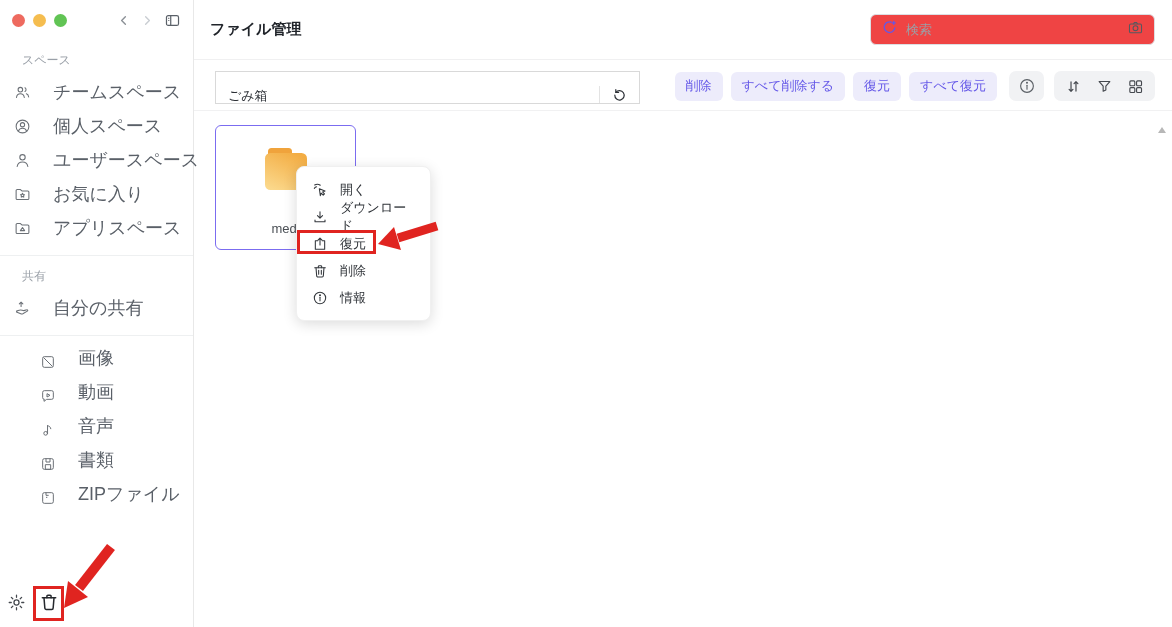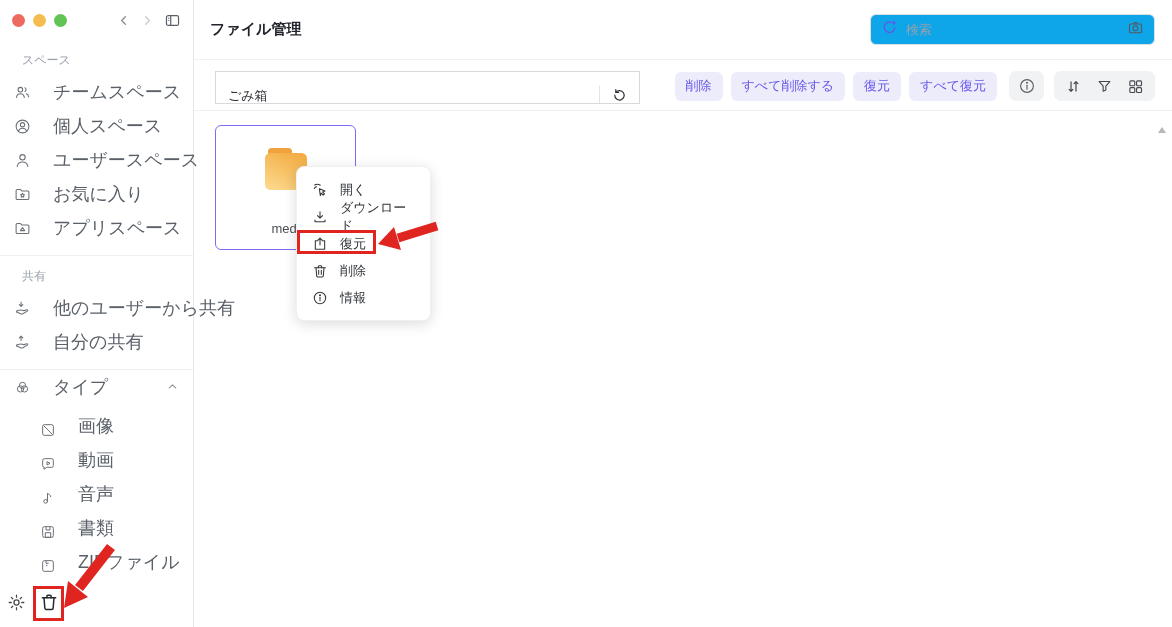--- a/index.html
+++ b/index.html
@@ -27,21 +27,21 @@
   .side-footer { position:absolute; left:0; bottom:5px; height:38px; width:194px; }
   .gear-btn { position:absolute; left:7px; top:9px; }
   .trash-btn { position:absolute; left:39px; top:8px; }
 
   
   .mainhead { position:absolute; left:194px; top:0; width:978px; height:60px;
     border-bottom:1px solid #f0f0f1; }
   .page-title { position:absolute; left:16px; top:20px; font-size:15px; font-weight:700; color:#20242a; }
   .searchbox { position:absolute; right:17px; top:14px; width:285px; height:31px;
     border:1px solid #dcdfe3; border-radius:6px; display:flex; align-items:center;
-    padding:2px 10px; gap:8px; background:#0ea5e9; }
+    padding:2px 10px; gap:8px; background:#ef4444; }
   .searchbox input { border:0; outline:0; flex:1; font-size:13px; color:#333; background:transparent; }
   .searchbox input::placeholder { color:#9aa0a8; }
 
   .toolbar { position:absolute; left:194px; top:60px; width:978px; height:51px;
     border-bottom:1px solid #f1f1f2; }
   .path-group { position:absolute; left:21px; top:11px; width:425px; height:33px;
     border:1px solid #d9d9d9; border-radius:0; display:flex; align-items:flex-end; background:#fff; }
   .path-group input { flex:1; border:0; outline:0; padding:0 12px; font-size:13px; color:#2b2f35; background:transparent; border-radius:6px 0 0 6px; }
   .refresh-seg { width:40px; border-left:1px solid #e3e3e3; display:flex; align-items:center; justify-content:center; cursor:pointer; }
   .actions { position:absolute; right:17px; top:11px; height:30px; display:flex; align-items:center; gap:8px; }
@@ -151,46 +151,28 @@
           <path d="M12 10.5l3 4.5H9z"></path>
         </svg>
       <span class="lbl">アプリスペース</span>
     </div>
 
     <div class="sb-div"></div>
     <div class="sec-label">共有</div>
 
     <div class="nav-item">
       <svg width="17" height="17" viewBox="0 0 24 24" fill="none" stroke="#6b7076" stroke-width="1.5" stroke-linecap="round" stroke-linejoin="round">
-          <path d="M10 3v6m-2.5-2.5L10 9l2.5-2.5"></path>
-          <path d="M3.5 15.5c2 0 3-1.5 5.5-1.5 2 0 3 1 5 1l4-1.2c1.2-.4 2 1.2.8 1.9l-6.3 3.6c-1 .5-2 .5-3 .1l-6-2.4"></path>
-        </svg>
-      <span class="lbl">他のユーザーから共有</span>
-    </div>
-    <div class="nav-item">
-      <svg width="17" height="17" viewBox="0 0 24 24" fill="none" stroke="#6b7076" stroke-width="1.5" stroke-linecap="round" stroke-linejoin="round">
           <path d="M10 9V3m-2.5 2.5L10 3l2.5 2.5"></path>
           <path d="M3.5 15.5c2 0 3-1.5 5.5-1.5 2 0 3 1 5 1l4-1.2c1.2-.4 2 1.2.8 1.9l-6.3 3.6c-1 .5-2 .5-3 .1l-6-2.4"></path>
         </svg>
       <span class="lbl">自分の共有</span>
     </div>
 
     <div class="sb-div"></div>
 
-    <div class="nav-item">
-      <svg width="17" height="17" viewBox="0 0 24 24" fill="none" stroke="#6b7076" stroke-width="1.4">
-          <circle cx="12" cy="9" r="4.4"></circle>
-          <circle cx="9.2" cy="14" r="4.4"></circle>
-          <circle cx="14.8" cy="14" r="4.4"></circle>
-        </svg>
-      <span class="lbl">タイプ</span>
-      <span class="tail"><svg width="13" height="13" viewBox="0 0 24 24" fill="none" stroke="#8b9096" stroke-width="2" stroke-linecap="round" stroke-linejoin="round">
-            <path d="M6 14.5l6-5.5 6 5.5"></path>
-          </svg></span>
-    </div>
     <div class="nav-item child">
       <svg width="16" height="16" viewBox="0 0 24 24" fill="none" stroke="#6b7076" stroke-width="1.5" stroke-linejoin="round">
           <rect x="4" y="4" width="16" height="16" rx="2.5"></rect>
           <line x1="5.5" y1="5.5" x2="18.5" y2="18.5"></line>
         </svg>
       <span class="lbl">画像</span>
     </div>
     <div class="nav-item child">
       <svg width="16" height="16" viewBox="0 0 24 24" fill="none" stroke="#6b7076" stroke-width="1.5" stroke-linejoin="round">
           <path d="M4 6.5A2.5 2.5 0 0 1 6.5 4h11A2.5 2.5 0 0 1 20 6.5v8a2.5 2.5 0 0 1-2.5 2.5H10l-4 3v-3H6.5A2.5 2.5 0 0 1 4 14.5z"></path>

